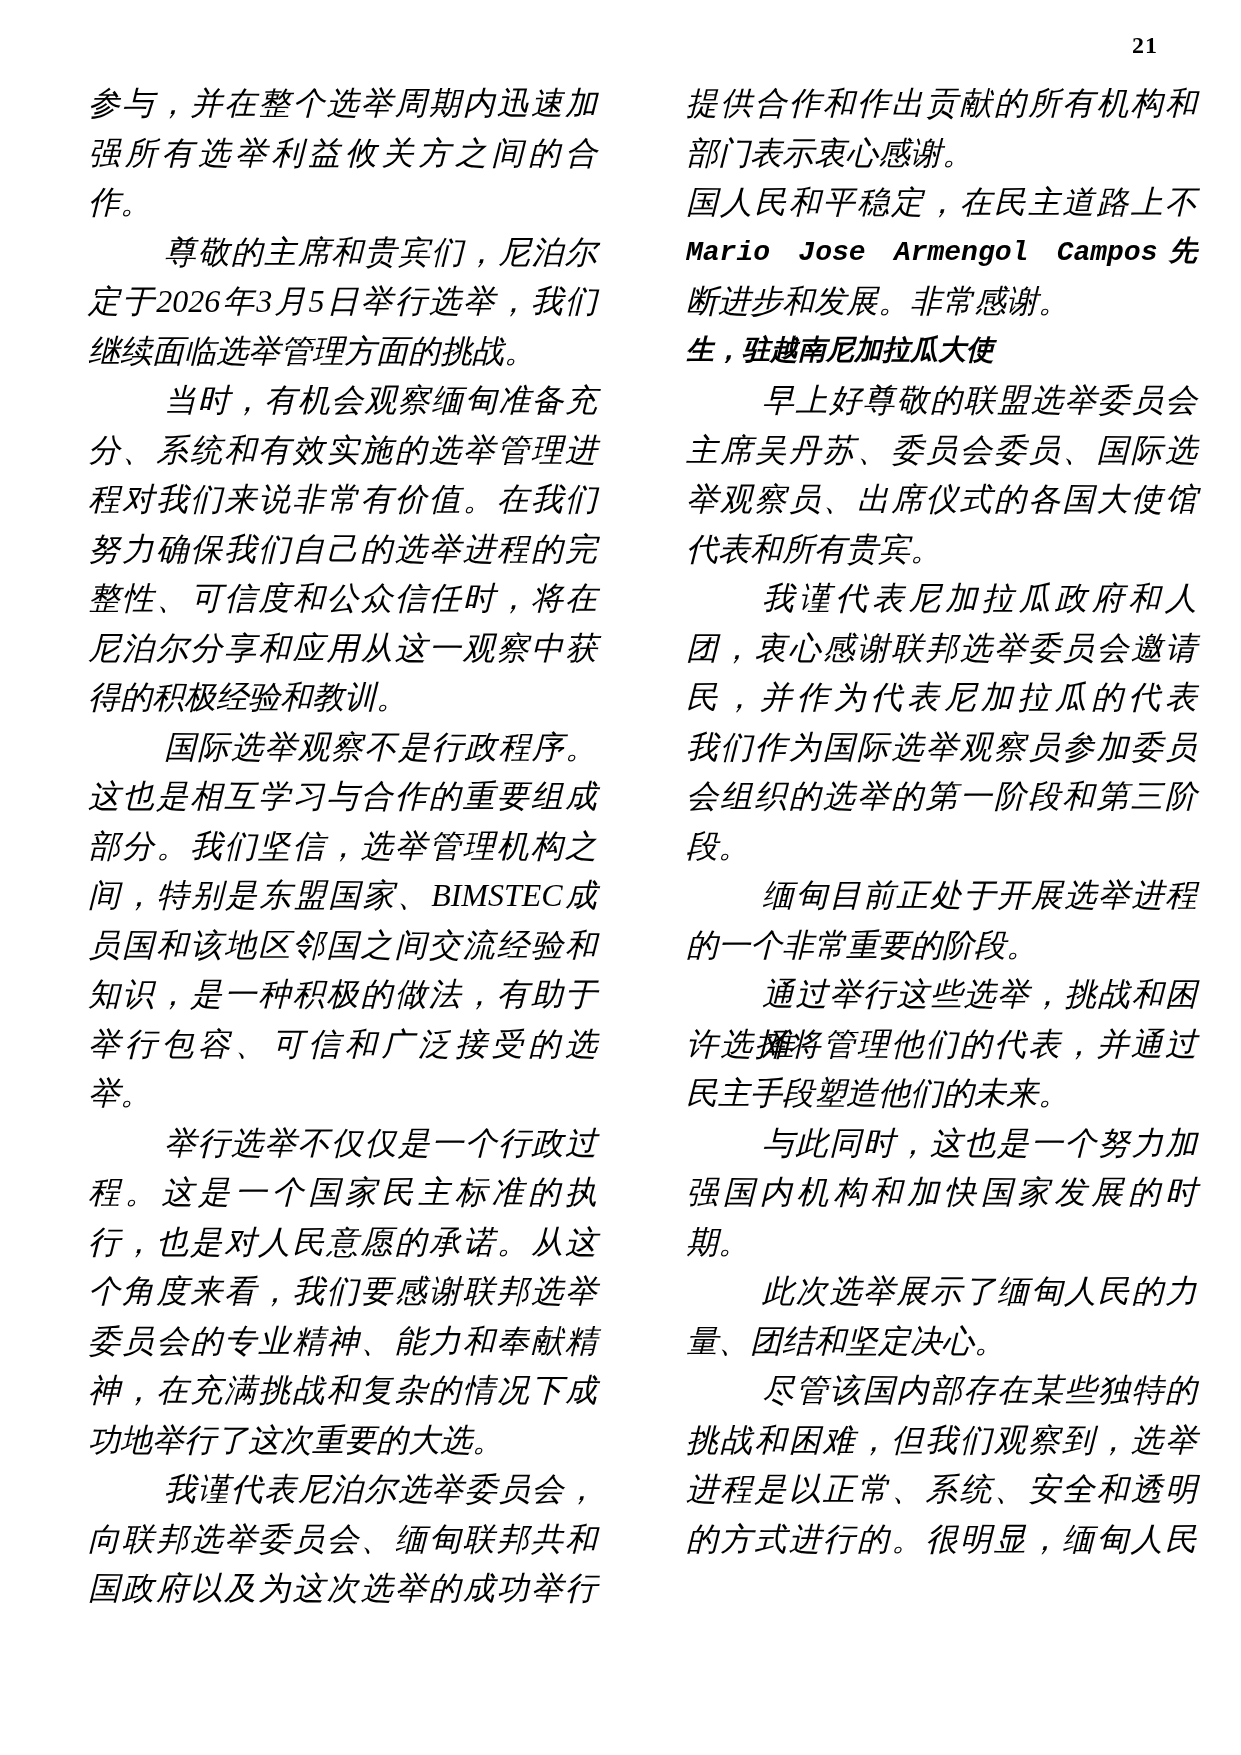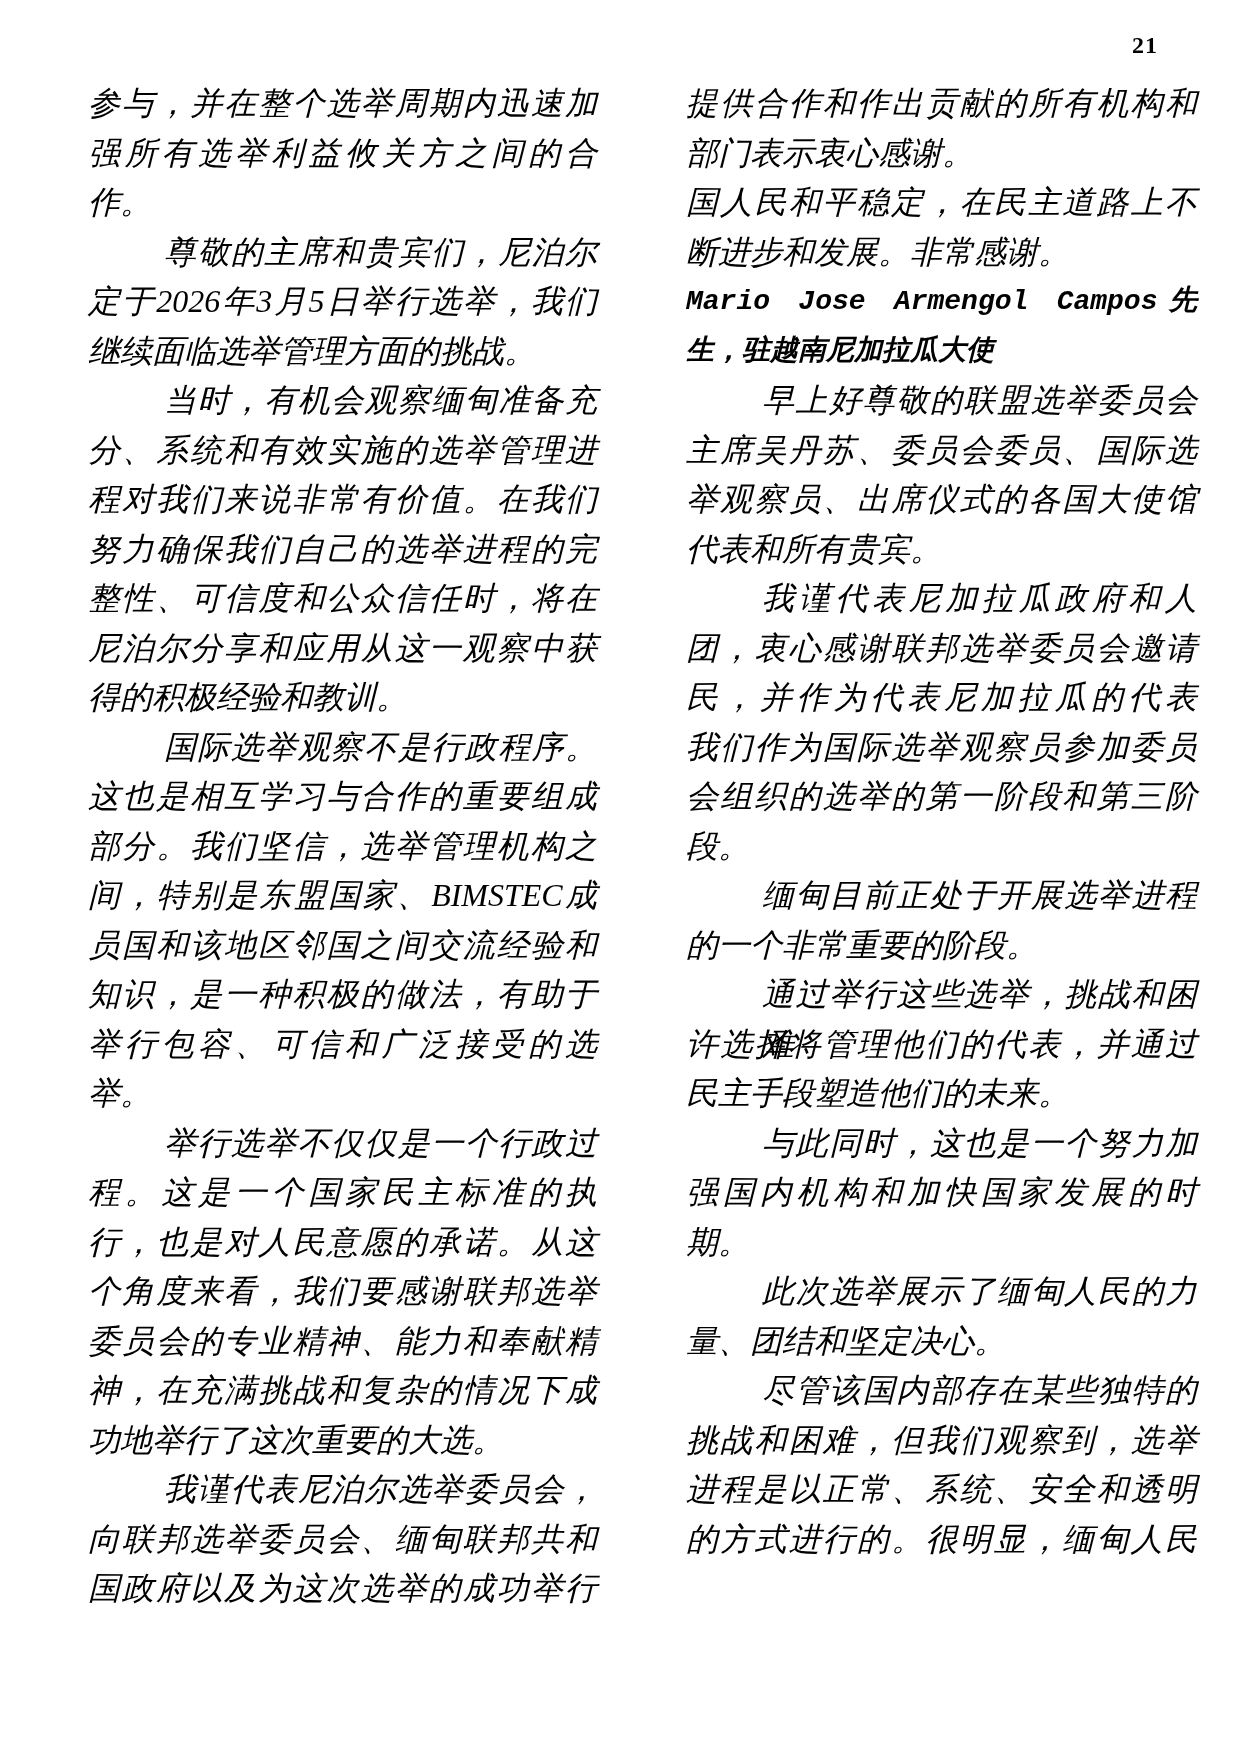--- a/index.html
+++ b/index.html
@@ -88,22 +88,22 @@
       <div class="line j">神，在充满挑战和复杂的情况下成</div>
       <div class="line">功地举行了这次重要的大选。</div>
       <div class="line j ind">我谨代表尼泊尔选举委员会，</div>
       <div class="line j">向联邦选举委员会、缅甸联邦共和</div>
       <div class="line j">国政府以及为这次选举的成功举行</div>
     </div>
   <div class="col col-right">
       <div class="line j">提供合作和作出贡献的所有机构和</div>
       <div class="line">部门表示衷心感谢。</div>
       <div class="line j">国人民和平稳定，在民主道路上不</div>
+      <div class="line j b">Mario Jose Armengol Campos先</div>
       <div class="line">断进步和发展。非常感谢。</div>
-      <div class="line j b">Mario Jose Armengol Campos先</div>
       <div class="line b">生，驻越南尼加拉瓜大使</div>
       <div class="line j ind">早上好尊敬的联盟选举委员会</div>
       <div class="line j">主席吴丹苏、委员会委员、国际选</div>
       <div class="line j">举观察员、出席仪式的各国大使馆</div>
       <div class="line">代表和所有贵宾。</div>
       <div class="line j ind">我谨代表尼加拉瓜政府和人</div>
       <div class="line j">团，衷心感谢联邦选举委员会邀请</div>
       <div class="line j">民，并作为代表尼加拉瓜的代表</div>
       <div class="line j">我们作为国际选举观察员参加委员</div>
       <div class="line j">会组织的选举的第一阶段和第三阶</div>

